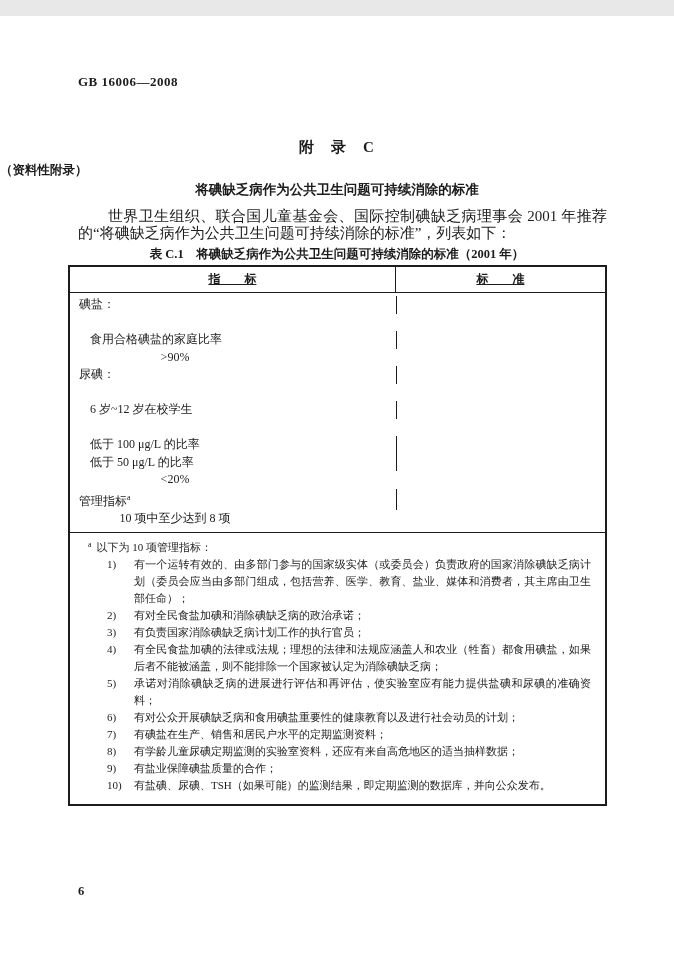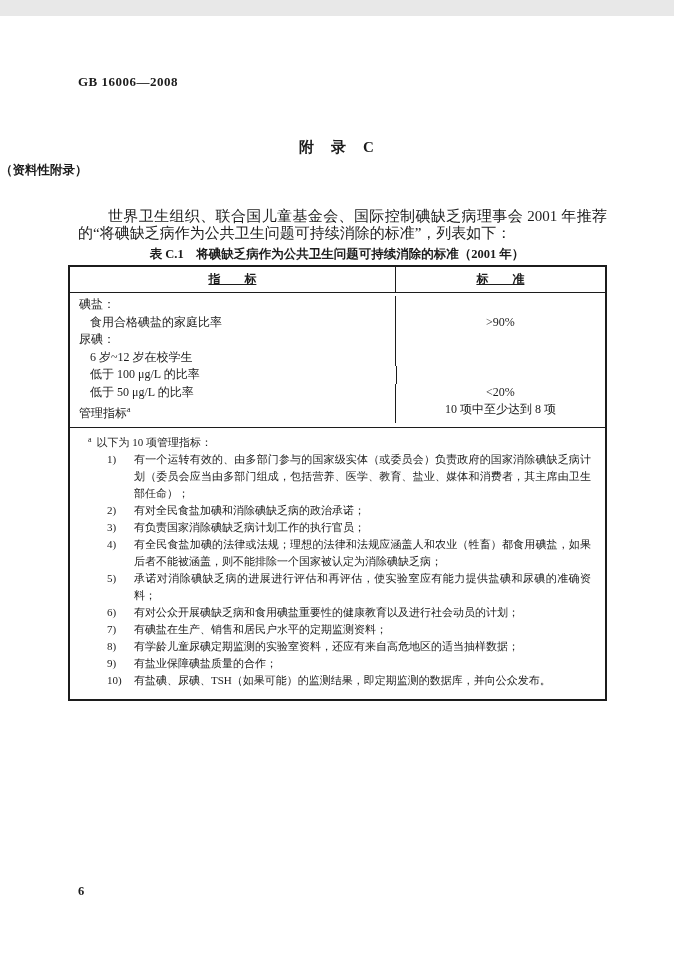--- a/index.html
+++ b/index.html
@@ -80,21 +80,21 @@
   .thead .hcell {
     height: 25px;
     line-height: 25px;
     text-align: center;
     font-weight: bold;
     text-decoration: underline;
   }
   .col1 { width: 327px; border-right: 1px solid #1c1c1c; }
   .col2 { width: 210px; }
   .tbody { border-bottom: 1px solid #1c1c1c; padding: 3px 0 4px 0; }
-  .trow { display: flex; }
+  .trow { display: flex; flex-direction: column; }
   .trow .tcell { min-height: 17.5px; line-height: 17.5px; }
   .tcell.c1 { width: 327px; border-right: 1px solid #1c1c1c; padding-left: 9px; }
   .tcell.c1.indent { padding-left: 20px; }
   .tcell.c2 { width: 210px; text-align: center; }
   .tcell sup { font-size: 8px; font-family: "Liberation Serif", serif; }
   .footnote {
     padding: 6px 14px 10px 18px;
     font-size: 11px;
     line-height: 17px;
   }
@@ -114,20 +114,21 @@
 </style>
 </head>
 <body>
 
 <div class="page">
 
   <div class="doc-header">GB 16006—2008</div>
 
   <div class="title-1">附　录　C</div>
   <div class="title-2">（资料性附录）</div>
+  <div class="title-3">将碘缺乏病作为公共卫生问题可持续消除的标准</div>
 
   <p class="intro">世界卫生组织、联合国儿童基金会、国际控制碘缺乏病理事会 2001 年推荐的“将碘缺乏病作为公共卫生问题可持续消除的标准”，列表如下：</p>
 
   <div class="tbl-caption">表 C.1　将碘缺乏病作为公共卫生问题可持续消除的标准（2001 年）</div>
 
   <div class="tbl">
     <div class="thead">
       <div class="hcell col1">指　　标</div>
       <div class="hcell col2">标　　准</div>
     </div>

